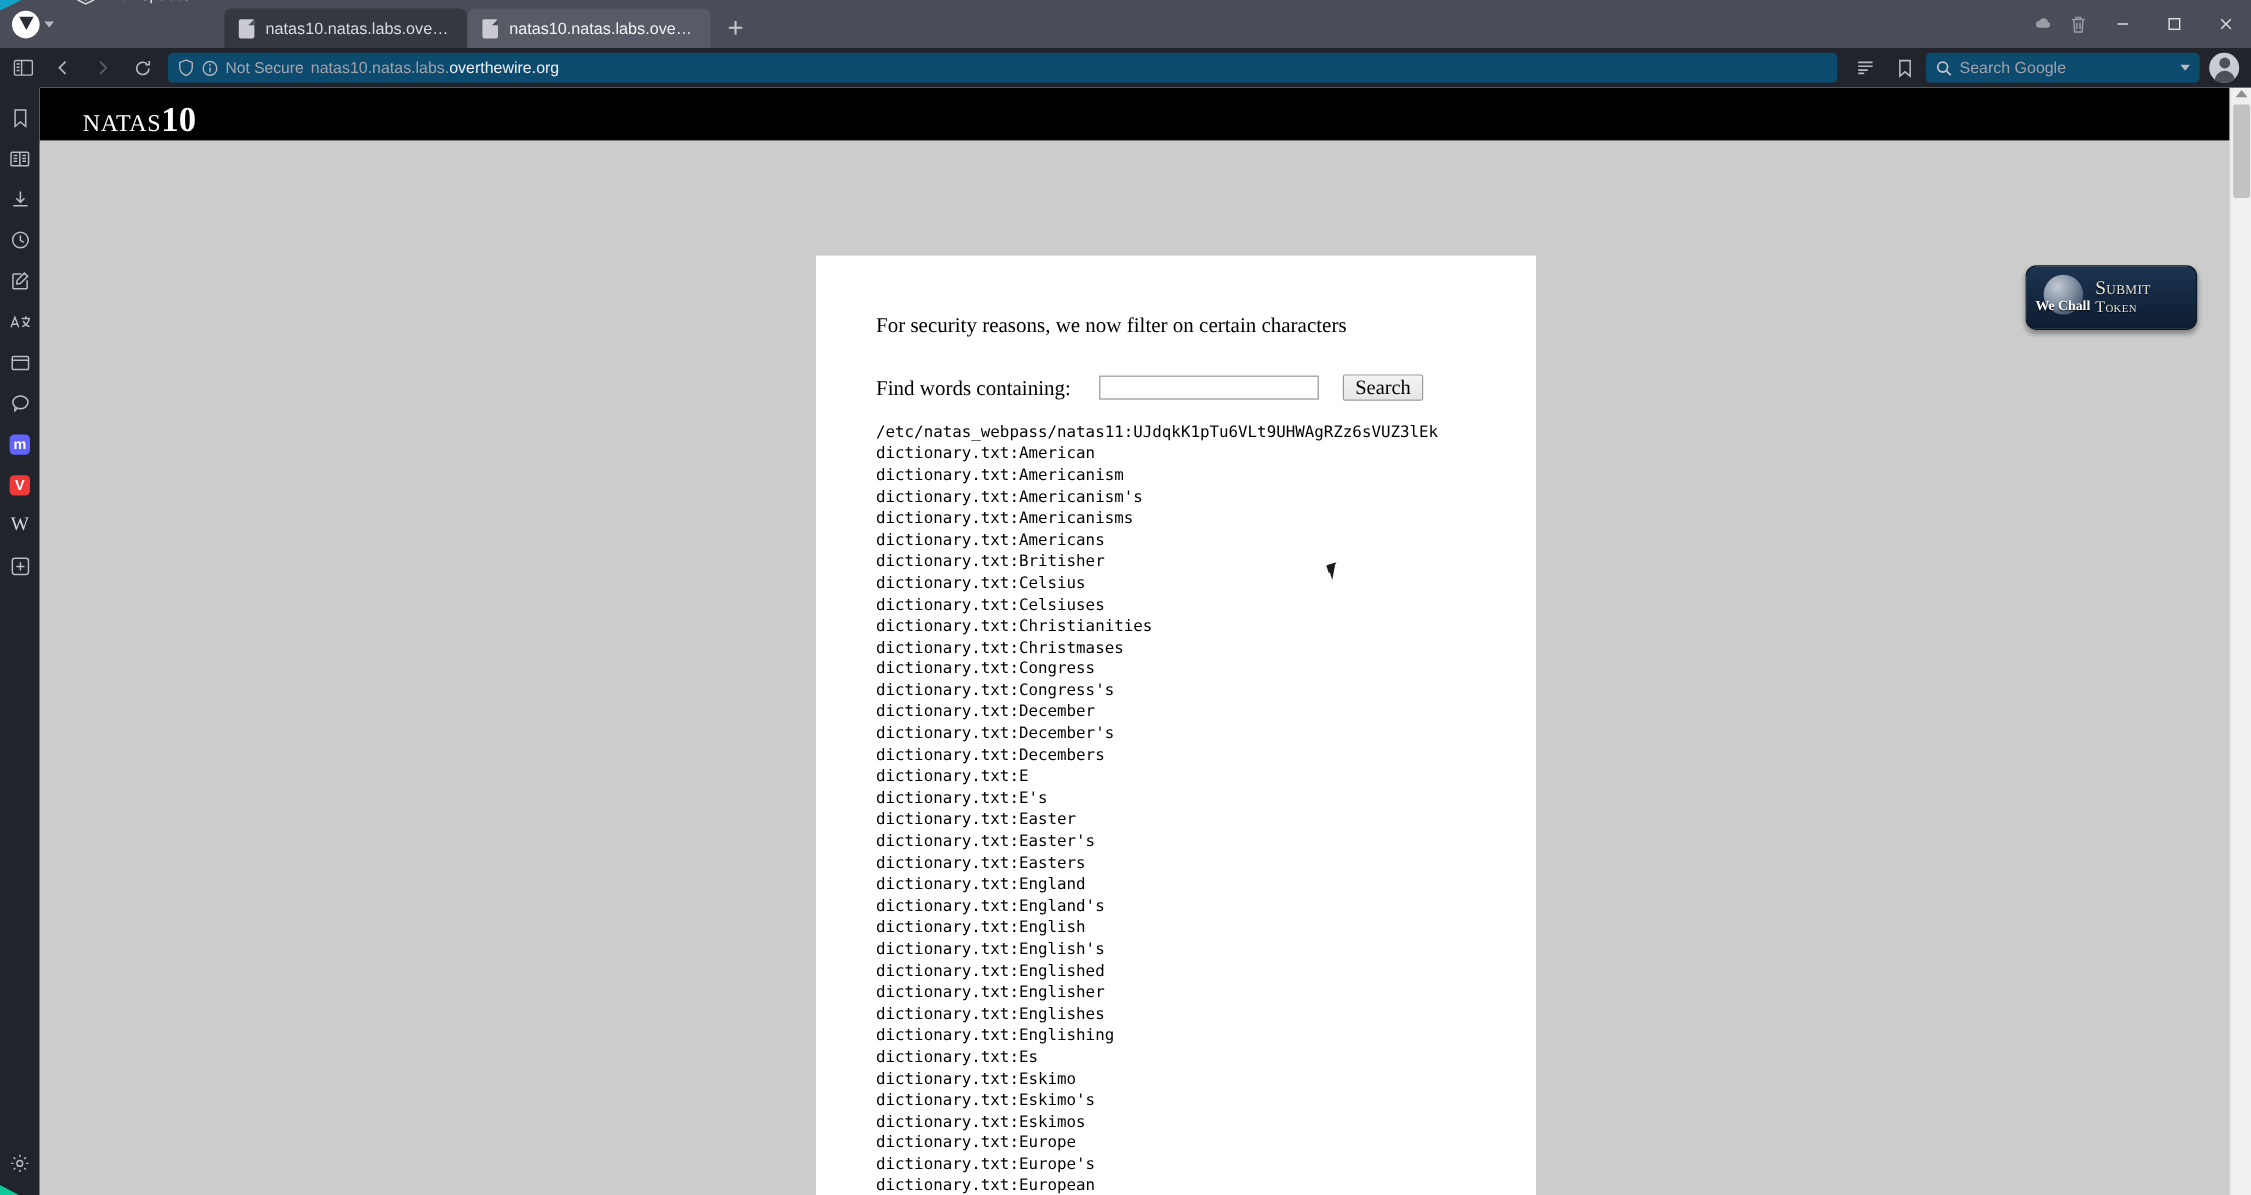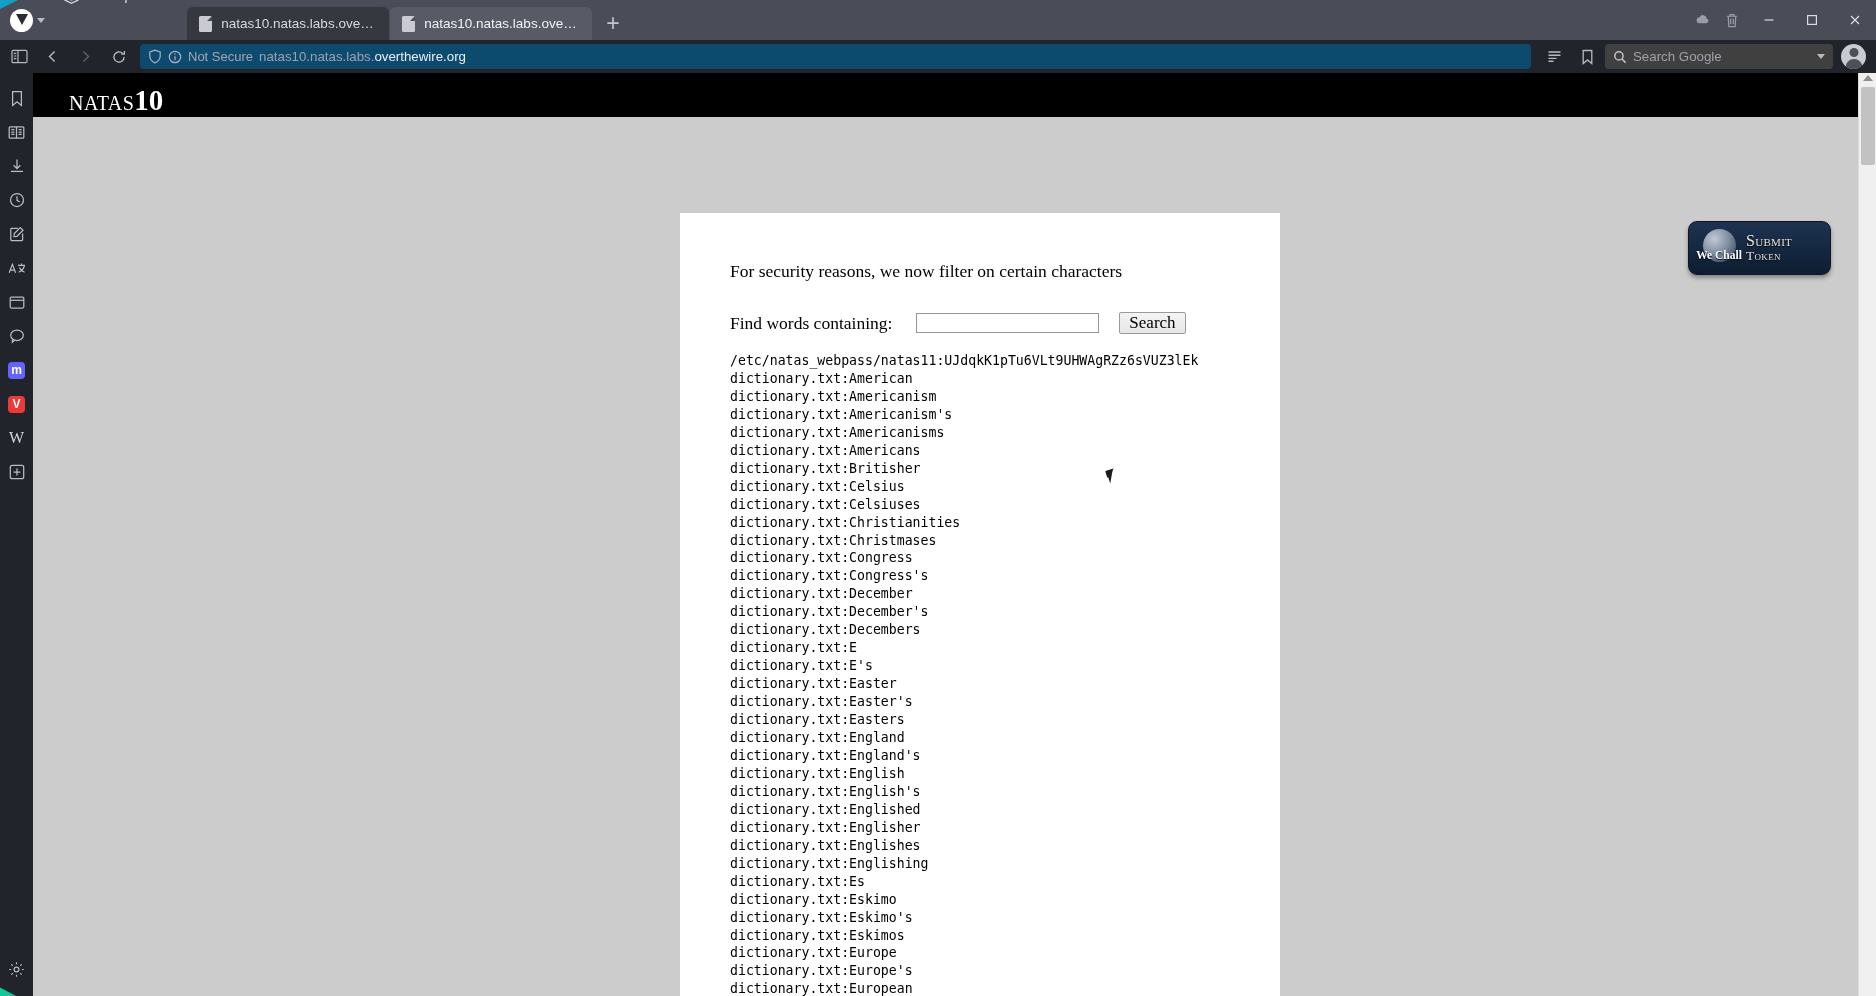--- a/index.html
+++ b/index.html
@@ -112,21 +112,21 @@
     border-radius: 4px;
     display: flex; align-items: center;
     padding: 0 8px; gap: 6px;
     color: #cfd0d8; font-size: 13.2px;
   }
   .notsecure { color: #a4a6b0; font-size: 13px; }
   .url-text { color: #9fa1ab; font-size: 13.3px; }
   .url-text b { color: #eceef3; font-weight: 400; }
   .searchfield {
     width: 228px; height: 25px;
-    background: #404040;
+    background: #0c4a6e;
     border-radius: 4px;
     display: flex; align-items: center; gap: 6px;
     padding: 0 8px;
     color: #9fa1ab; font-size: 13.3px;
     margin-right: 6px;
   }
   .searchfield .grow { flex: 1; }
   .avatar {
     width: 25px; height: 25px; border-radius: 50%;
     background: #c9cbd3; position: relative; overflow: hidden;

